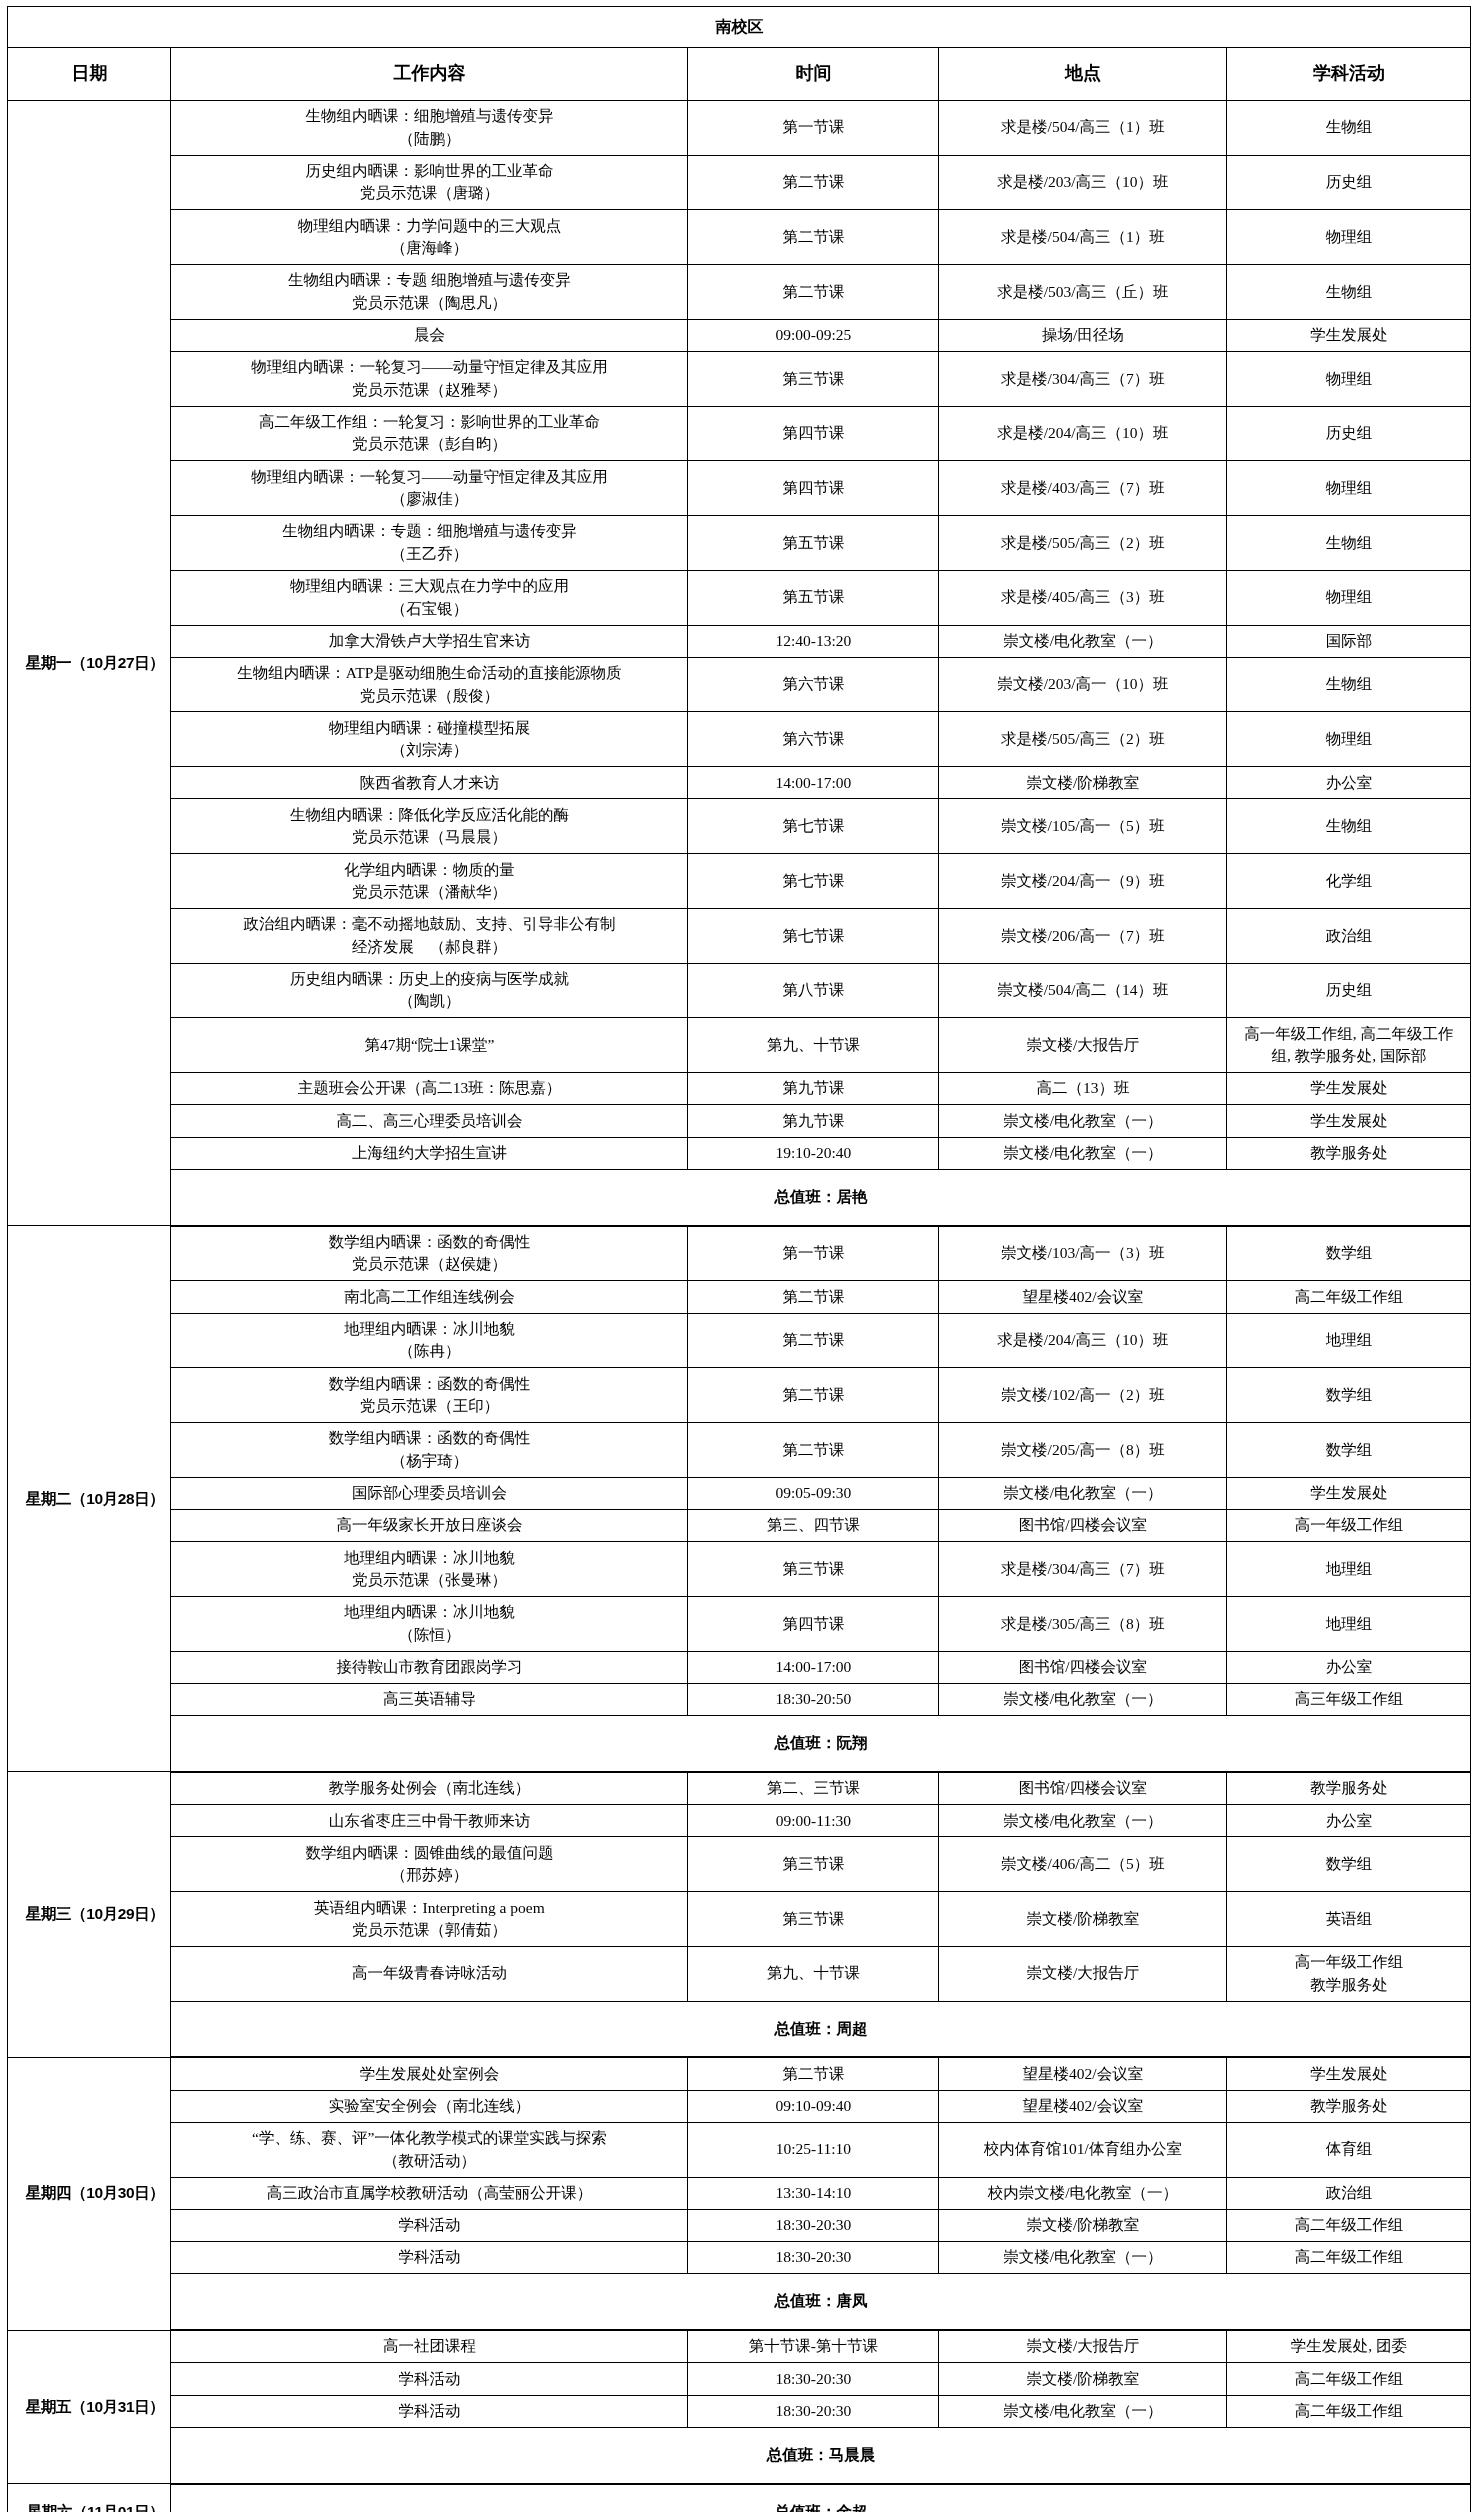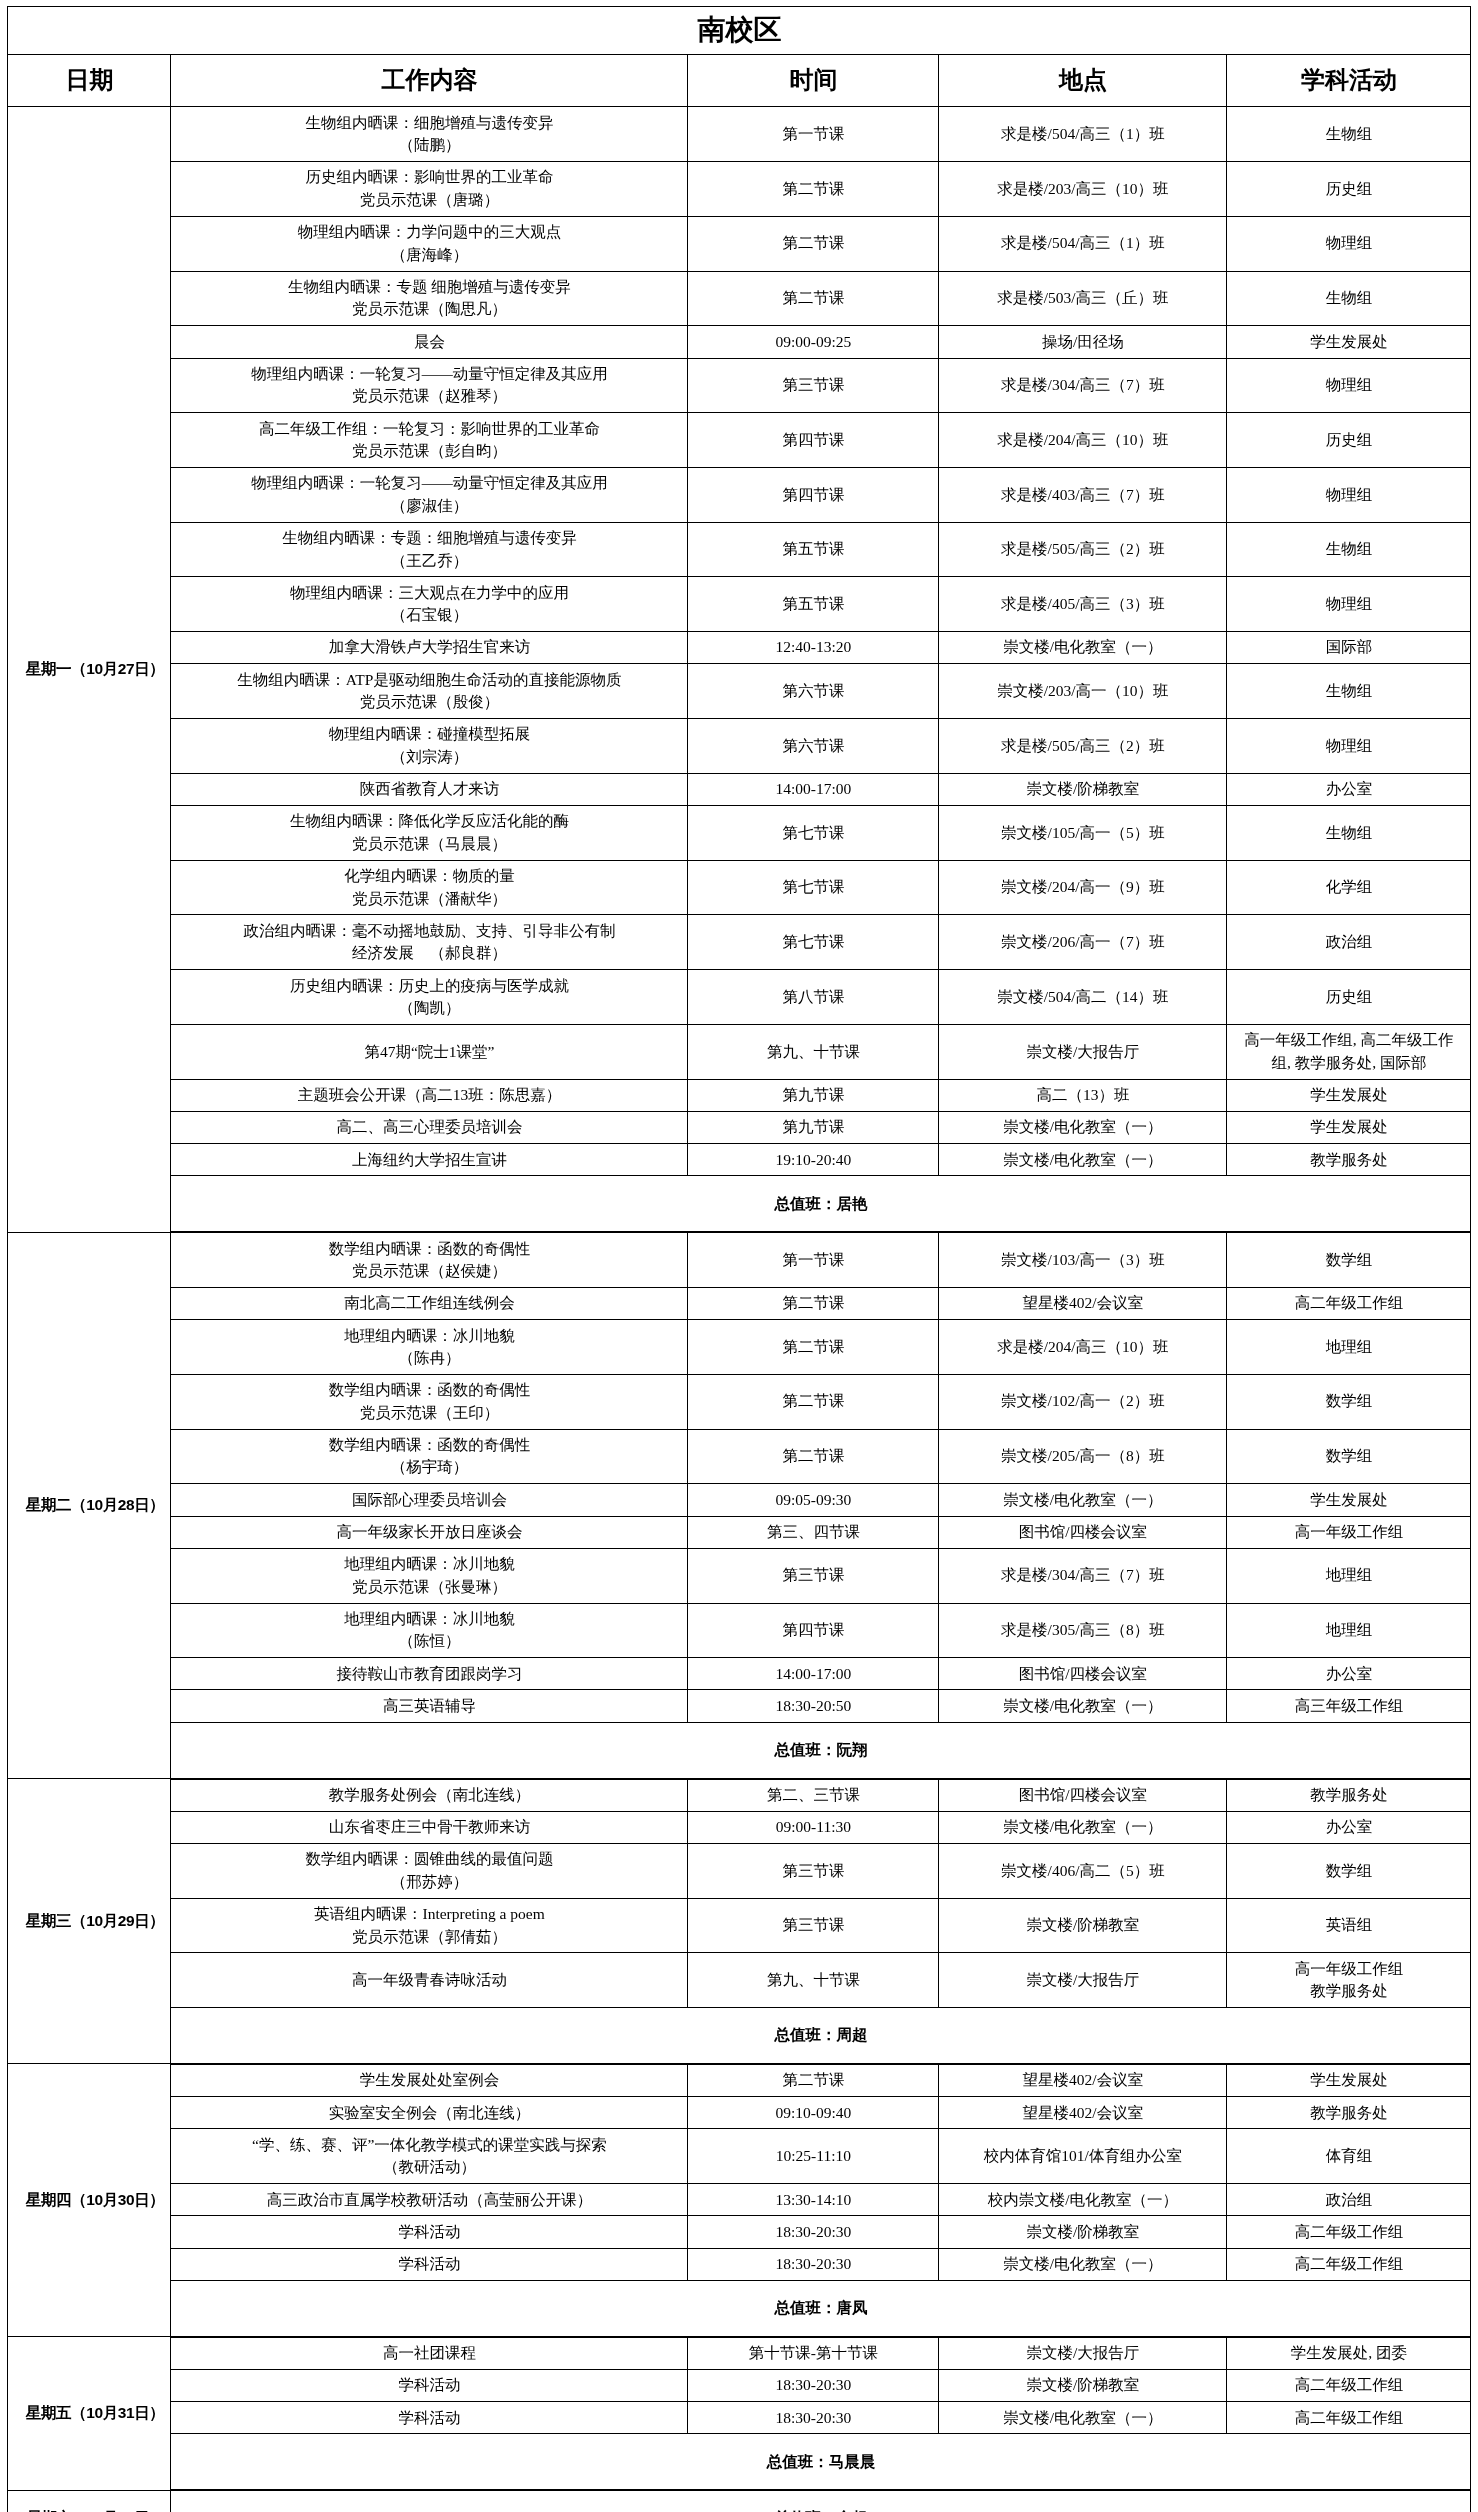--- a/index.html
+++ b/index.html
@@ -30,30 +30,30 @@
     vertical-align: middle;
     word-wrap: break-word;
     overflow-wrap: break-word;
   }
   
   tr.title-row td {
     border: 1.1px solid #000000;
     text-align: center;
     font-family: "Liberation Sans", "DejaVu Sans", sans-serif;
     font-weight: bold;
-    font-size: 28px;
+    font-size: 16px;
     height: 34px;
     padding: 3px 6px;
   }
   
   tr.head-row td {
     text-align: center;
-    font-family: Liberation Serif, serif;
+    font-family: Liberation Mono, monospace;
     font-weight: bold;
-    font-size: 24px;
+    font-size: 18px;
     height: 43px;
     padding: 4.4px 6px;
   }
   
   col.c-date    { width: 163px; }
   col.c-content { width: 517px; }
   col.c-time    { width: 251px; }
   col.c-place   { width: 288px; }
   col.c-dept    { width: 244px; }
 

